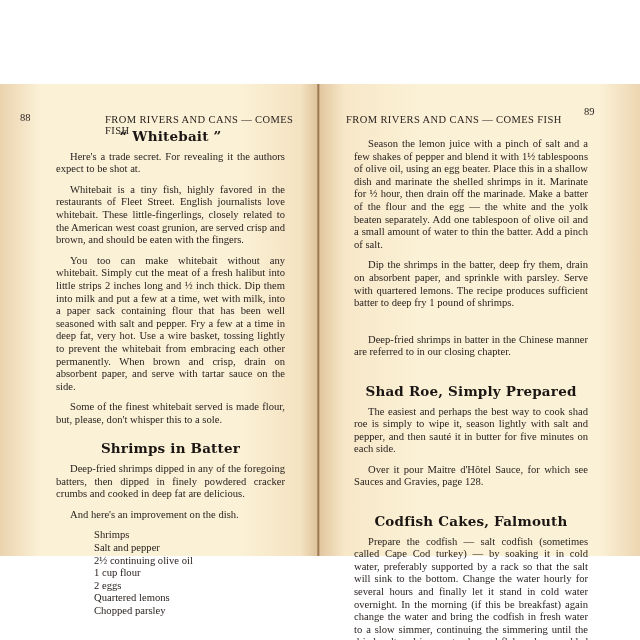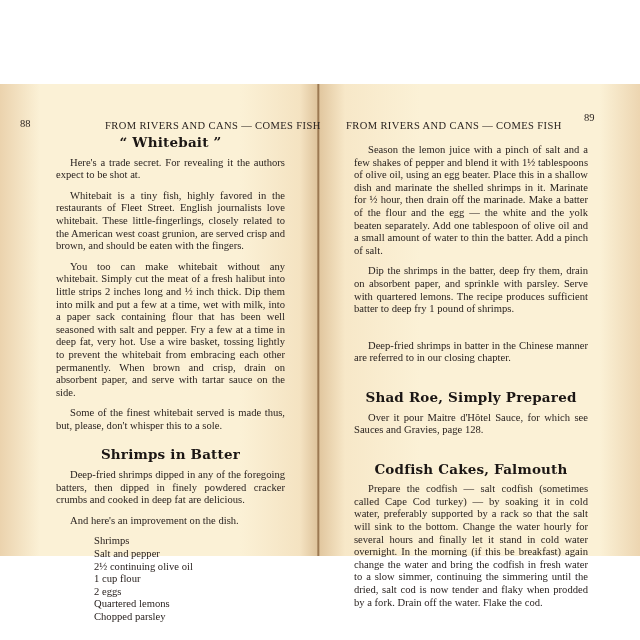--- a/index.html
+++ b/index.html
@@ -3,21 +3,21 @@
   <meta charset="utf-8">
   <style>
     html, body { margin:0; padding:0; }
     body { width:640px; height:640px; background:#ffffff; position:relative; overflow:hidden; }
     .spread {
       position:absolute; left:0; top:84px; width:640px; height:472px;
       background:
         linear-gradient(90deg, rgba(222,186,140,0.55) 0px, rgba(245,228,190,0.0) 40px, rgba(0,0,0,0) 240px, rgba(232,200,155,0.35) 300px, rgba(200,160,110,0.55) 317px, rgba(120,80,40,0.9) 318px, rgba(205,165,115,0.55) 320px, rgba(238,210,168,0.3) 345px, rgba(0,0,0,0) 420px, rgba(0,0,0,0) 600px, rgba(222,186,140,0.5) 640px),
         #fbf1d6;
     }
-    .page { position:absolute; top:14px; height:440px; font-family:"Liberation Serif","DejaVu Serif",serif; color:#2a2320;padding-left:48px; }
+    .page { position:absolute; top:8px; height:440px; font-family:"Liberation Serif","DejaVu Serif",serif; color:#2a2320; }
     .left { left:0; width:318px; }
     .right { left:320px; width:320px; }
     .runhead { position:absolute; font-size:10.5px; letter-spacing:0.4px; }
     .folio { position:absolute; font-size:10.5px; }
     .body { position:absolute; font-size:10.6px; line-height:12.6px; }
     .body p { margin:8px; text-align:justify; }
     .ind { text-indent:14px; }
     .title { font-family:"DejaVu Serif",serif; font-weight:bold; font-size:13.5px; text-align:center; margin:0; color:#1b1614; letter-spacing:0.2px; }
     .ing { margin:0; padding-left:46px; list-style:none; }
     .ing li { margin:0; }
@@ -30,21 +30,21 @@
 
   <div class="page left">
     <div class="folio" style="left:20px; top:20px;">88</div>
     <div class="runhead" style="left:105px; top:22px;">FROM RIVERS AND CANS — COMES FISH</div>
 
     <div class="body" style="left:48px; top:38px; width:245px;">
       <h2 class="title">“ Whitebait ”</h2>
       <p class="ind">Here's a trade secret. For revealing it the authors expect to be shot at.</p>
       <p class="ind">Whitebait is a tiny fish, highly favored in the restaurants of Fleet Street. English journalists love whitebait. These little-fingerlings, closely related to the American west coast grunion, are served crisp and brown, and should be eaten with the fingers.</p>
       <p class="ind">You too can make whitebait without any whitebait. Simply cut the meat of a fresh halibut into little strips 2 inches long and ½ inch thick. Dip them into milk and put a few at a time, wet with milk, into a paper sack containing flour that has been well seasoned with salt and pepper. Fry a few at a time in deep fat, very hot. Use a wire basket, tossing lightly to prevent the whitebait from embracing each other permanently. When brown and crisp, drain on absorbent paper, and serve with tartar sauce on the side.</p>
-      <p class="ind">Some of the finest whitebait served is made thus, but, please, don't whisper this to a sole.</p>
+      <p class="ind">Some of the finest whitebait served is made flour, but, please, don't whisper this to a sole.</p>
       <div class="gap" style="height:8px;"></div>
       <h2 class="title">Shrimps in Batter</h2>
       <p class="ind">Deep-fried shrimps dipped in any of the foregoing batters, then dipped in finely powdered cracker crumbs and cooked in deep fat are delicious.</p>
       <p class="ind">And here's an improvement on the dish.</p>
       <ul class="ing">
         <li>Shrimps</li>
         <li>Salt and pepper</li>
         <li>2½ continuing olive oil</li>
         <li>1 cup flour</li>
         <li>2 eggs</li>
@@ -58,19 +58,20 @@
     <div class="runhead" style="left:26px; top:22px;">FROM RIVERS AND CANS — COMES FISH</div>
     <div class="folio" style="left:264px; top:14px;">89</div>
 
     <div class="body" style="left:26px; top:38px; width:250px;">
       <p class="ind">Season the lemon juice with a pinch of salt and a few shakes of pepper and blend it with 1½ tablespoons of olive oil, using an egg beater. Place this in a shallow dish and marinate the shelled shrimps in it. Marinate for ½ hour, then drain off the marinade. Make a batter of the flour and the egg — the white and the yolk beaten separately. Add one tablespoon of olive oil and a small amount of water to thin the batter. Add a pinch of salt.</p>
       <p class="ind">Dip the shrimps in the batter, deep fry them, drain on absorbent paper, and sprinkle with parsley. Serve with quartered lemons. The recipe produces sufficient batter to deep fry 1 pound of shrimps.</p>
       <div class="gap" style="height:8px;"></div>
       <p class="ind">Deep-fried shrimps in batter in the Chinese manner are referred to in our closing chapter.</p>
       <div class="gap" style="height:18px;"></div>
       <h2 class="title">Shad Roe, Simply Prepared</h2>
+      <p class="ind">The easiest and perhaps the best way to cook shad roe is simply to wipe it, season lightly with salt and pepper, and then sauté it in butter for five minutes on each side.</p>
       <p class="ind">Over it pour Maitre d'Hôtel Sauce, for which see Sauces and Gravies, page 128.</p>
       <div class="gap" style="height:18px;"></div>
       <h2 class="title">Codfish Cakes, Falmouth</h2>
       <p class="ind">Prepare the codfish — salt codfish (sometimes called Cape Cod turkey) — by soaking it in cold water, preferably supported by a rack so that the salt will sink to the bottom. Change the water hourly for several hours and finally let it stand in cold water overnight. In the morning (if this be breakfast) again change the water and bring the codfish in fresh water to a slow simmer, continuing the simmering until the dried, salt cod is now tender and flaky when prodded by a fork. Drain off the water. Flake the cod.</p>
     </div>
   </div>
 </div>
 
 </body></html>

